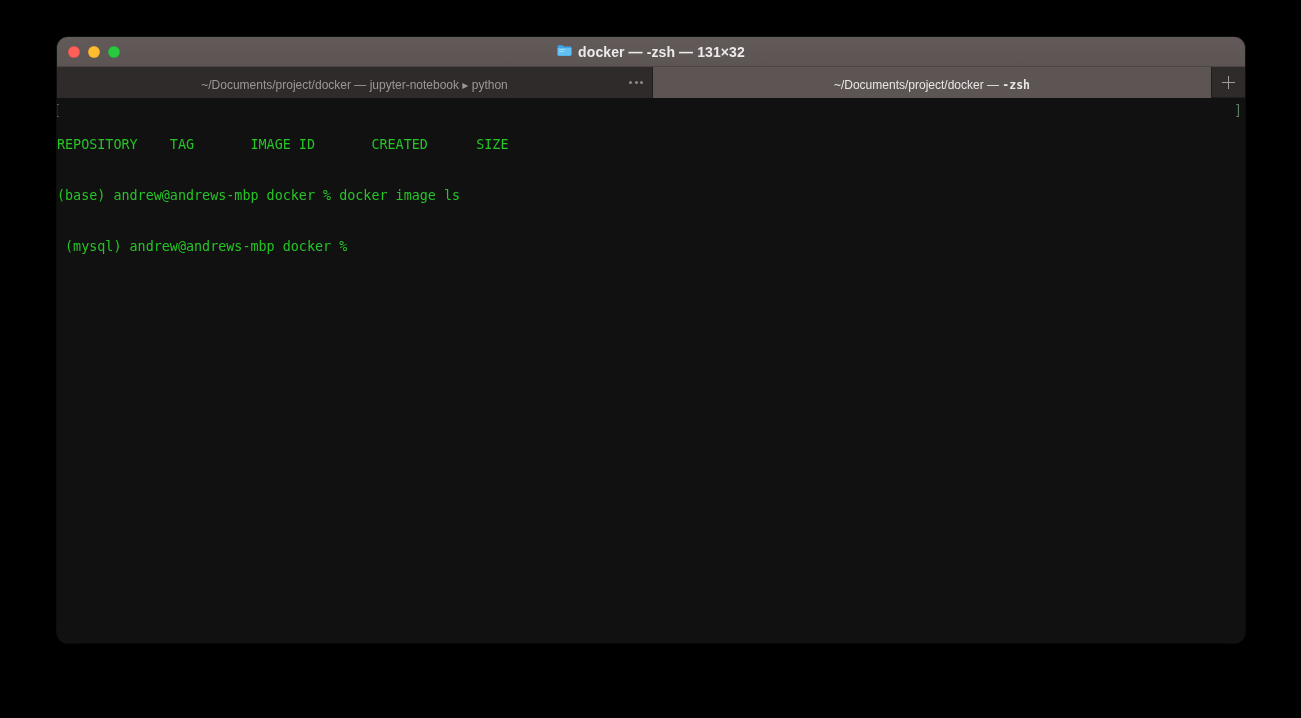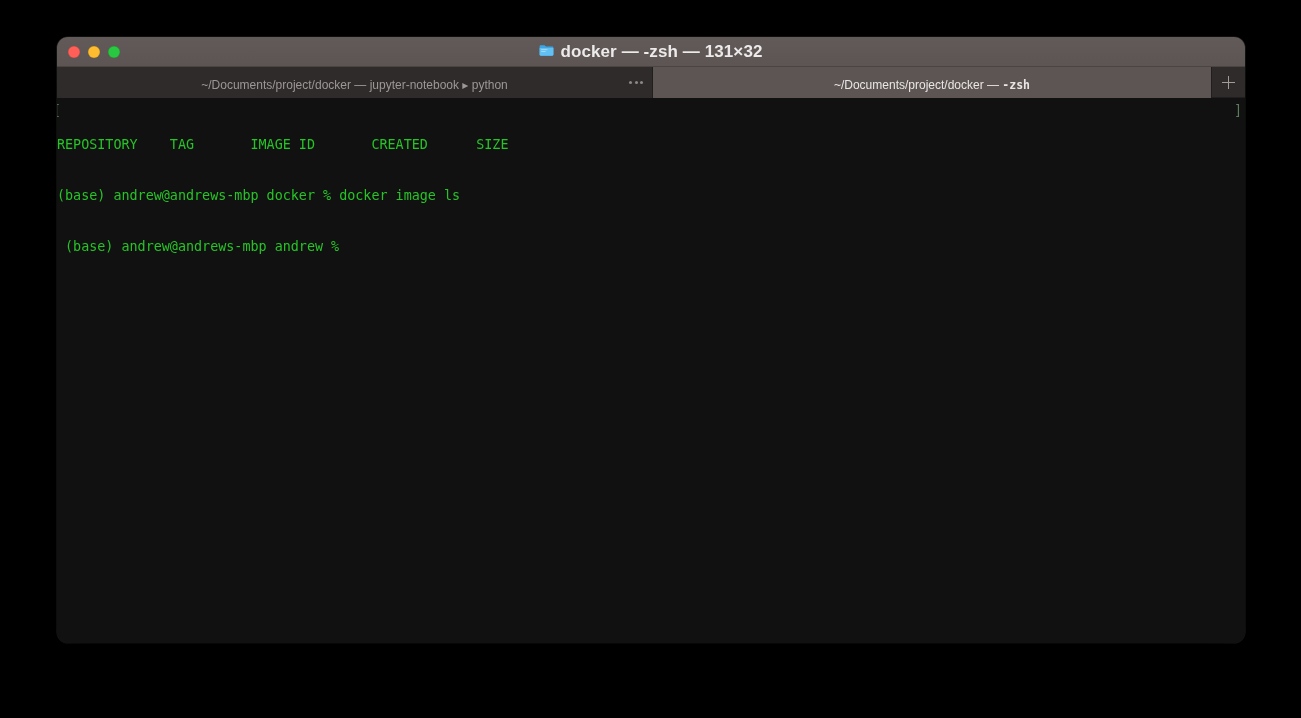--- a/index.html
+++ b/index.html
@@ -73,21 +73,21 @@
     left: 0; right: 0;
     height: 29px;
     display: flex;
     align-items: center;
     justify-content: center;
     gap: 6px;
     pointer-events: none;
   }
   #folder-icon { display: block; }
   #window-title {
-    font-size: 17px;
+    font-size: 14px;
     font-weight: bold;
     color: #eceaea;
     letter-spacing: 0.1px;
     white-space: nowrap;
   }
 
   
   #tab-bar {
     height: 30px;
     flex: 0 0 30px;
@@ -255,19 +255,19 @@
     </div>
 
     <div id="terminal-body">
 
       <div id="left-edge-glyph">[</div>
       <div id="right-cursor">]</div>
 
       <div id="terminal-text">
         <div class="term-line">REPOSITORY    TAG       IMAGE ID       CREATED      SIZE</div>
         <div class="term-line">(base) andrew@andrews-mbp docker % docker image ls</div>
-        <div class="term-line"> (base) andrew@andrews-mbp andrew % </div>
+        <div class="term-line"> (mysql) andrew@andrews-mbp docker % </div>
       </div>
 
     </div>
 
   </div>
 </div>
 
 </body></html>

